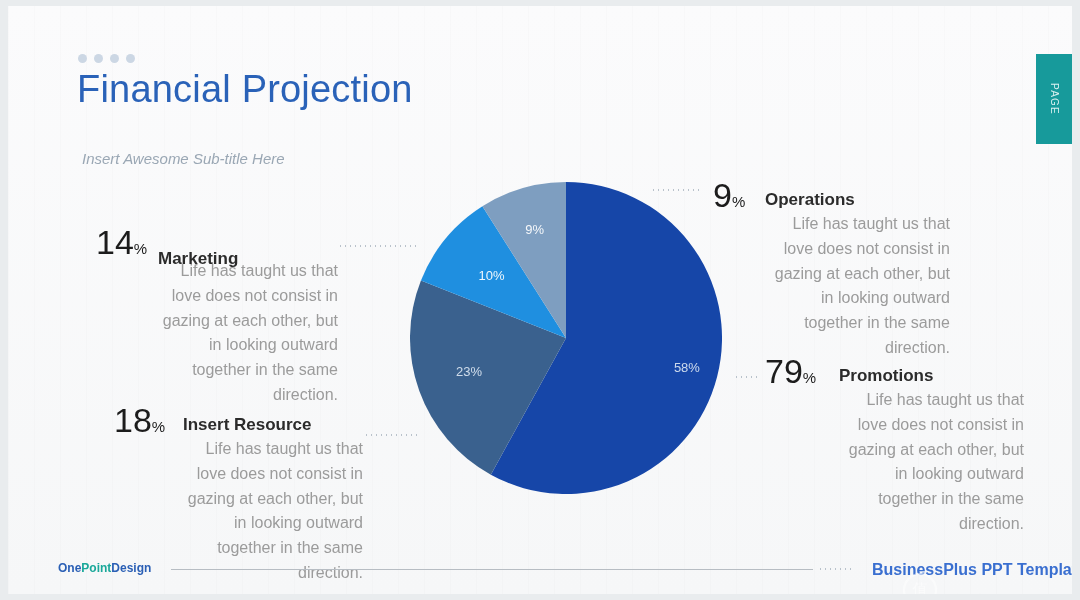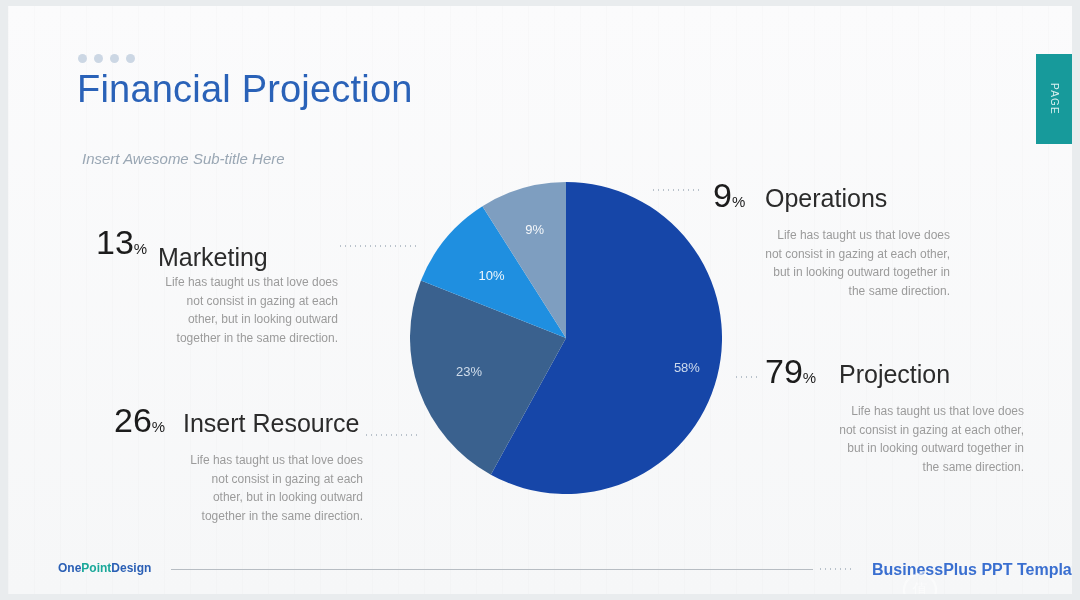--- a/index.html
+++ b/index.html
@@ -58,26 +58,26 @@
 
   
   .blk{position:absolute;}
   .blk .pct{
     position:absolute;top:0;
     font-size:34px;color:#1c1c1c;font-weight:400;line-height:1;
     white-space:nowrap;
   }
   .blk .pct em{font-size:15px;font-style:normal;}
   .blk .hd{
-    position:absolute;top:6px;
-    font-size:25px;color:#2b2b2b;font-weight:400;white-space:nowrap;
+    position:absolute;top:12px;
+    font-size:17px;color:#2b2b2b;font-weight:700;white-space:nowrap;
   }
   .blk .bd{
-    position:absolute;top:48px;
-    font-size:12px;line-height:1.55;color:#9b9b9b;width:180px;
+    position:absolute;top:34px;
+    font-size:16px;line-height:1.55;color:#9b9b9b;width:180px;
   }
 
   .blk.marketing{left:88px;top:219px;}
   .blk.marketing .pct{left:0;}
   .blk.marketing .hd{left:62px;margin-top:12px;}
   .blk.marketing .bd{left:62px;}
 
   .blk.hr{left:106px;top:397px;}
   .blk.hr .pct{left:0;}
   .blk.hr .hd{left:69px;}
@@ -179,40 +179,40 @@
         </g>
     </svg>
   </div>
 
   <div class="dotline dl-mk"></div>
   <div class="dotline dl-hr"></div>
   <div class="dotline dl-op"></div>
   <div class="dotline dl-pr"></div>
 
   <div class="blk marketing">
-    <div class="pct"><span>13</span><em>%</em></div>
+    <div class="pct"><span>14</span><em>%</em></div>
     <div class="hd">Marketing</div>
     <div class="bd">Life has taught us that love does not consist in gazing at each other, but in looking outward together in the same direction.</div>
   </div>
 
   <div class="blk hr">
-    <div class="pct"><span>26</span><em>%</em></div>
+    <div class="pct"><span>18</span><em>%</em></div>
     <div class="hd">Insert Resource</div>
     <div class="bd">Life has taught us that love does not consist in gazing at each other, but in looking outward together in the same direction.</div>
   </div>
 
   <div class="blk ops">
     <div class="pct"><span>9</span><em>%</em></div>
     <div class="hd">Operations</div>
     <div class="bd">Life has taught us that love does not consist in gazing at each other, but in looking outward together in the same direction.</div>
   </div>
 
   <div class="blk promo">
     <div class="pct"><span>79</span><em>%</em></div>
-    <div class="hd">Projection</div>
+    <div class="hd">Promotions</div>
     <div class="bd">Life has taught us that love does not consist in gazing at each other, but in looking outward together in the same direction.</div>
   </div>
 
   <div class="foot-left"><span class="c1">One</span><span class="c2">Point</span><span class="c3">Design</span></div>
   <div class="foot-rule"></div>
   <div class="foot-dots"></div>
   <div class="foot-right">BusinessPlus PPT Template</div>
 
   <div class="wm">
     <div class="ring">值</div>

